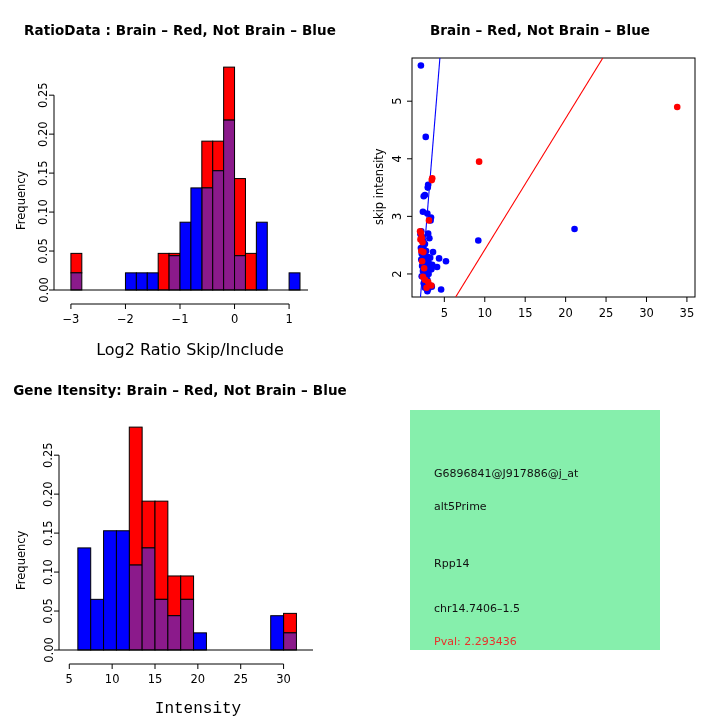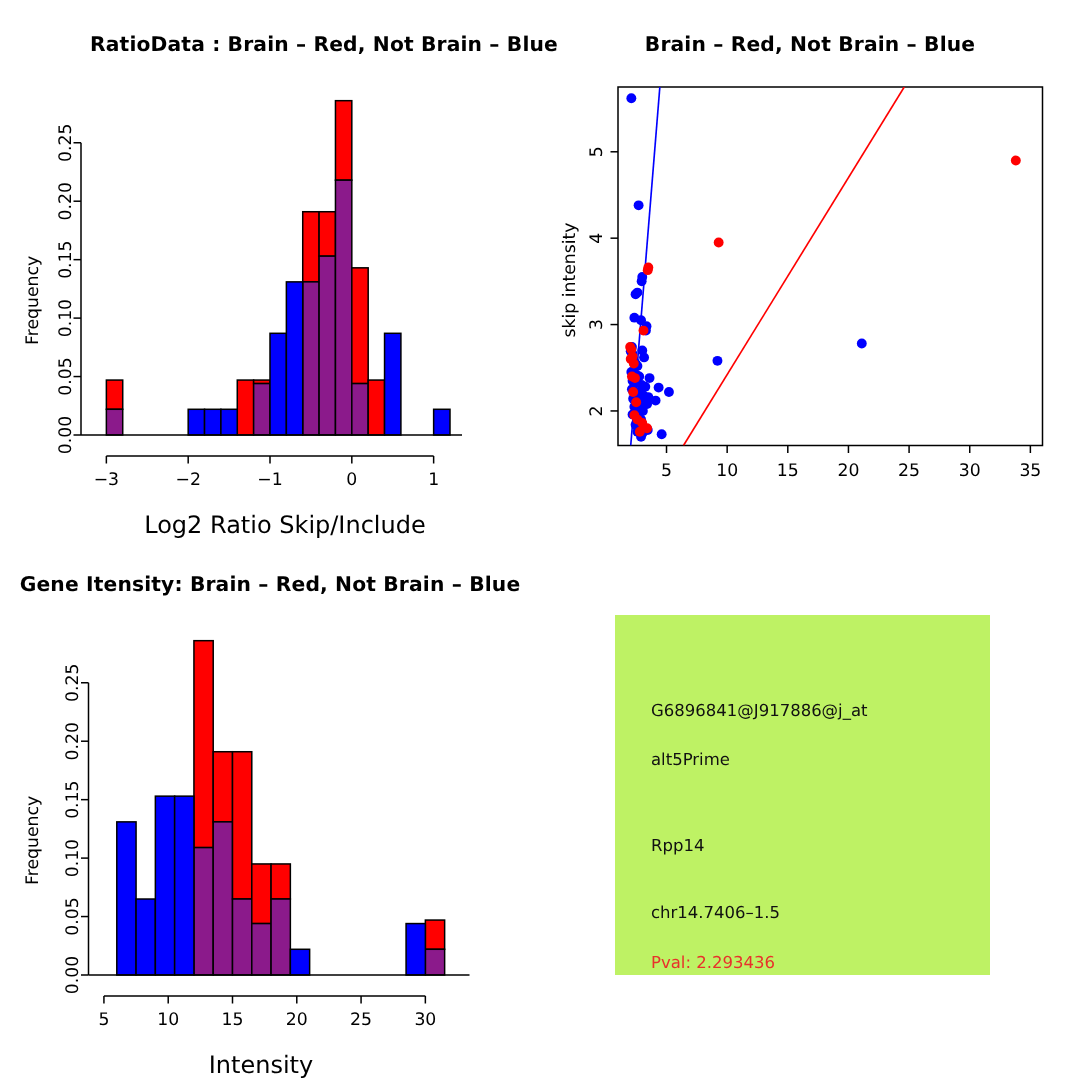--- a/index.html
+++ b/index.html
@@ -25,35 +25,35 @@
     transform:rotate(-90deg);transform-origin:left top;white-space:nowrap;
     font-family:"DejaVu Sans",sans-serif;
   }
   .plotsvg{position:absolute;left:0;top:0;}
   .ticktext{font-size:11.5px;font-family:"DejaVu Sans",sans-serif;fill:#000;}
   .ticktext-rot{font-size:11.5px;font-family:"DejaVu Sans",sans-serif;fill:#000;}
 
   
   .info-box{
     position:absolute;left:50px;top:50px;width:250px;height:240px;
-    background:#bef264;
+    background:#86efac;
   }
   .info-line{
     position:absolute;left:24px;font-size:11px;
     font-family:"DejaVu Sans",sans-serif;color:#111;white-space:nowrap;
   }
   .info-pval{color:#e8312b;}
 </style>
 </head>
 <body>
 
 <div class="page">
 
   <div class="panel" id="panel-ratio">
-    <div class="ptitle" style="top:22px;padding-left:36px;">RatioData : Brain – Red, Not Brain – Blue</div>
+    <div class="ptitle" style="top:22px;">RatioData : Brain – Red, Not Brain – Blue</div>
     <svg class="plotsvg" width="360" height="360">
       <g id="ratio-bars">
           <rect x="70.90909090909092" y="253.37241379310345" width="10.90909090909092" height="19.48275862068968" fill="#ff0000" stroke="#000" stroke-width="1"></rect>
           <rect x="70.90909090909092" y="272.8551724137931" width="10.90909090909092" height="17.144827586206873" fill="#8b1a8b" stroke="#000" stroke-width="1"></rect>
           <rect x="158.1818181818182" y="253.37241379310345" width="10.909090909090907" height="36.62758620689655" fill="#ff0000" stroke="#000" stroke-width="1"></rect>
           <rect x="169.0909090909091" y="253.37241379310345" width="10.909090909090907" height="2.33793103448275" fill="#ff0000" stroke="#000" stroke-width="1"></rect>
           <rect x="169.0909090909091" y="255.7103448275862" width="10.909090909090907" height="34.2896551724138" fill="#8b1a8b" stroke="#000" stroke-width="1"></rect>
           <rect x="201.8181818181818" y="141.151724137931" width="10.909090909090907" height="46.758620689655174" fill="#ff0000" stroke="#000" stroke-width="1"></rect>
           <rect x="201.8181818181818" y="187.9103448275862" width="10.909090909090907" height="102.08965517241381" fill="#8b1a8b" stroke="#000" stroke-width="1"></rect>
           <rect x="212.72727272727272" y="141.151724137931" width="10.909090909090907" height="29.6137931034483" fill="#ff0000" stroke="#000" stroke-width="1"></rect>
@@ -266,21 +266,21 @@
           <line x1="197.85714285714286" y1="664" x2="197.85714285714286" y2="669" stroke="#000" stroke-width="1"></line>
           <text x="197.85714285714286" y="683" class="ticktext" text-anchor="middle">20</text>
           <line x1="240.7142857142857" y1="664" x2="240.7142857142857" y2="669" stroke="#000" stroke-width="1"></line>
           <text x="240.7142857142857" y="683" class="ticktext" text-anchor="middle">25</text>
           <line x1="283.57142857142856" y1="664" x2="283.57142857142856" y2="669" stroke="#000" stroke-width="1"></line>
           <text x="283.57142857142856" y="683" class="ticktext" text-anchor="middle">30</text>
           <line x1="59" y1="650" x2="313" y2="650" stroke="#000" stroke-width="1"></line>
         </g>
     </svg>
     <div class="ylab-rot" style="left:14px;top:230px;">Frequency</div>
-    <div class="axis-title" style="left:44px;top:340px;width:260px;">Intensity</div>
+    <div class="axis-title" style="left:68px;top:340px;width:260px;font-family:Liberation Mono, monospace;">Intensity</div>
   </div>
 
   <div class="panel" id="panel-info">
     <div class="info-box">
       <div class="info-line" style="top:57px;">G6896841@J917886@j_at</div>
       <div class="info-line" style="top:90px;">alt5Prime</div>
       <div class="info-line" style="top:147px;">Rpp14</div>
       <div class="info-line" style="top:192px;">chr14.7406–1.5</div>
       <div class="info-line info-pval" style="top:225px;">Pval: 2.293436</div>
     </div>

